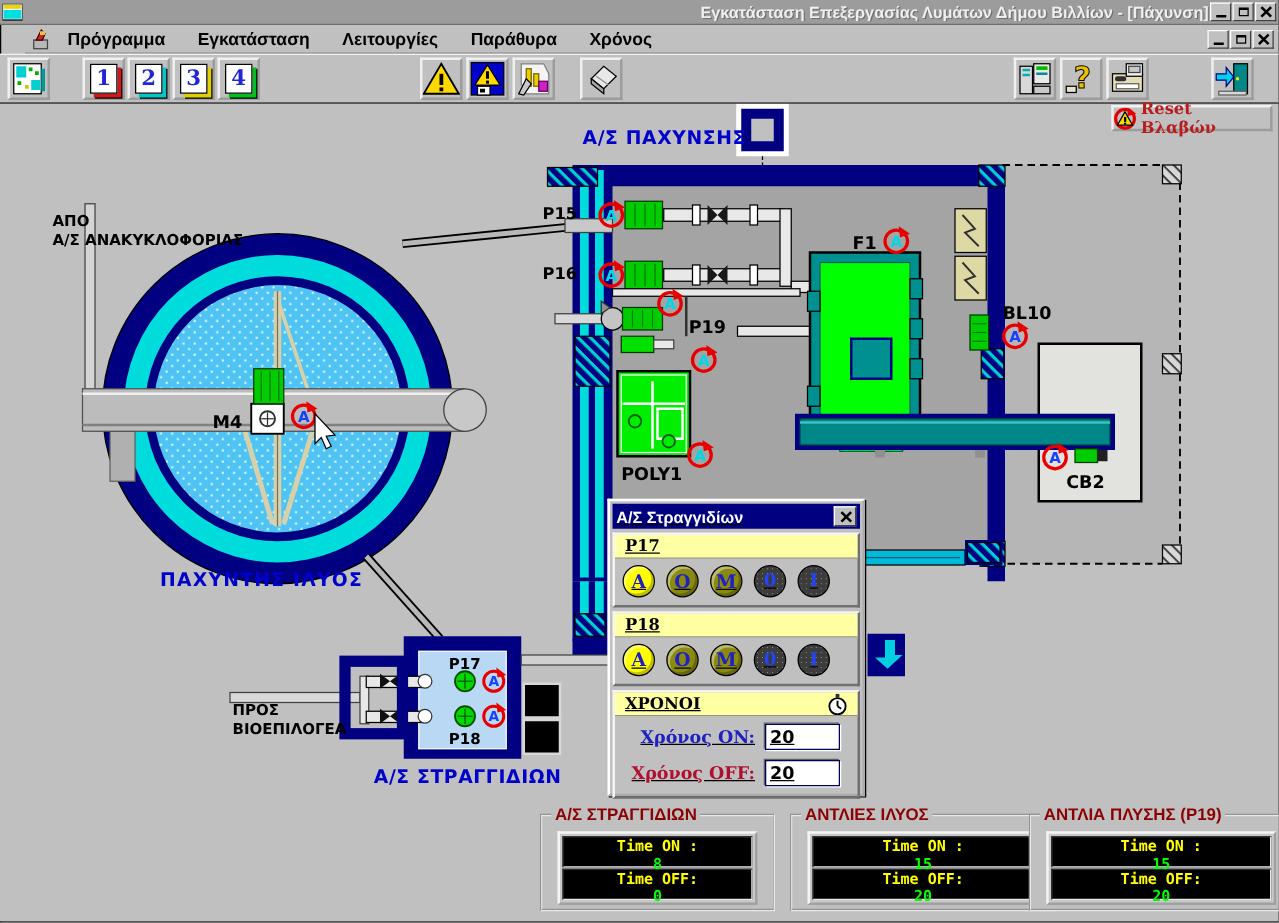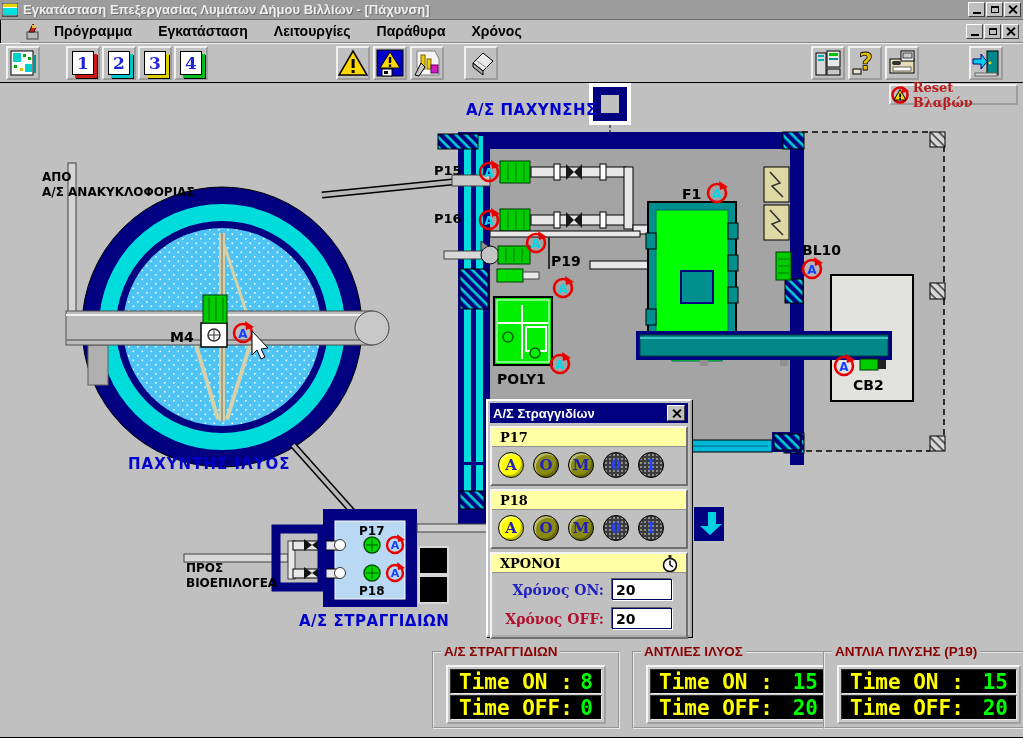--- a/index.html
+++ b/index.html
@@ -3,21 +3,21 @@
 <meta charset="utf-8">
 <style>
   html,body{margin:0;padding:0;background:#808080;}
   *{box-sizing:border-box;}
   .win{width:1023px;height:738px;background:#c0c0c0;position:relative;overflow:hidden;
        font-family:"Liberation Sans","DejaVu Sans",sans-serif;box-shadow:inset 0 0 0 1px #000;}
   
   .titlebar{height:20px;background:#9c9c9c;display:flex;align-items:center;padding:0 2px;
             border-bottom:1px solid #6e6e6e;}
   .titlebar .ttext{color:#efefef;font-weight:bold;font-size:13px;margin-left:5px;white-space:nowrap;
-                   text-shadow:1px 1px 0 #707070;flex:1;overflow:hidden;}
+                   text-shadow:1px 1px 0 #707070;flex:1;overflow:hidden;text-align:right;}
   .winbtn{width:17px;height:15px;background:#c0c0c0;border:1px solid;border-color:#fff #404040 #404040 #fff;
           display:flex;align-items:center;justify-content:center;margin-left:1px;}
   .glyph-min{width:8px;height:2px;background:#000;margin-top:7px;}
   .glyph-max{width:8px;height:7px;border:1px solid #000;border-top-width:2px;}
   .glyph-x{position:relative;width:9px;height:9px;}
   .glyph-x:before,.glyph-x:after{content:"";position:absolute;left:4px;top:-1px;width:2px;height:11px;background:#000;}
   .glyph-x:before{transform:rotate(45deg);} .glyph-x:after{transform:rotate(-45deg);}
   
   .menubar{height:23px;background:#c0c0c0;display:flex;align-items:center;padding:0 4px;
            border-bottom:1px solid #868686;margin-left:20px;}
@@ -32,21 +32,21 @@
               display:flex;align-items:center;justify-content:center;}
   .page-stack span{color:#2026d8;font-weight:bold;font-size:17px;font-family:"DejaVu Serif",serif;}
   
   .main{position:relative;width:1023px;height:654px;background:#c0c0c0;}
   svg text{font-family:"DejaVu Sans",sans-serif;}
   .reset-btn{position:absolute;left:889px;top:1px;width:129px;height:21px;background:#c0c0c0;
              border:2px outset #f0f0f0;display:flex;align-items:center;justify-content:center;gap:4px;}
   .reset-btn span{color:#b91c1c;font-weight:bold;font-size:13px;font-family:"DejaVu Serif",serif;}
   
   .dialog{position:absolute;left:486px;top:316px;width:206px;height:238px;background:#c0c0c0;
-          border:2px outset #fff;box-shadow:1px 1px 0 #000;padding:2px;}
+          border:2px outset #fff;box-shadow:1px 1px 0 #000;padding:2px;text-decoration:underline;}
   .dtitle{height:20px;background:#000080;display:flex;align-items:center;padding:0 3px;}
   .dtitle span{color:#fff;font-weight:bold;font-size:13px;flex:1;}
   .dclose{width:18px;height:16px;background:#c0c0c0;border:1px solid;border-color:#fff #404040 #404040 #fff;
           display:flex;align-items:center;justify-content:center;}
   .dsec{border:2px solid;border-color:#f4f4f4 #707070 #707070 #f4f4f4;margin-top:3px;}
   .dband{height:19px;background:#ffffa4;border-bottom:1px solid #909090;display:flex;align-items:center;padding:0 8px;}
   .dband span{font-family:"DejaVu Serif",serif;font-weight:bold;font-size:13px;color:#000;flex:1;}
   .drow{display:flex;align-items:center;padding:5px 6px 6px;gap:9px;}
   .cbtn{width:26px;height:26px;border-radius:50%;border:1px solid #000;display:flex;align-items:center;
         justify-content:center;font-family:"DejaVu Serif",serif;font-weight:bold;font-size:15px;color:#2020c0;
@@ -62,21 +62,21 @@
   .trow.on label{color:#2020c0;} .trow.off label{color:#b01030;}
   .trow input{width:60px;height:21px;border:1px solid #000060;background:#fff;font:bold 14px "DejaVu Sans",sans-serif;
               padding:0 3px;box-shadow:1px 1px 0 #fff, -1px -1px 0 #606060;}
   
   .gbox{position:absolute;height:78px;border:2px groove #e8e8e8;background:#c0c0c0;}
   .gtitle{position:absolute;top:-9px;left:7px;background:#c0c0c0;padding:0 3px;color:#8b0000;
           font-weight:bold;font-size:13.5px;white-space:nowrap;}
   .lcdwrap{margin:12px 12px 0;border:2px outset #f4f4f4;background:#c8c8c8;padding:2px;}
   .lcd-row{background:#000;height:25px;display:flex;align-items:center;justify-content:space-between;
            padding:0 8px;border:1px solid;border-color:#303030 #e8e8e8 #e8e8e8 #303030;
-           font-family:"DejaVu Sans Mono",monospace;font-weight:bold;font-size:21px;}
+           font-family:"DejaVu Sans Mono",monospace;font-weight:bold;font-size:12px;flex-direction:column;}
   .lcd-row + .lcd-row{margin-top:1px;}
   .lcd-label{color:#ffff00;} .lcd-val{color:#00ff00;}
 </style>
 </head>
 <body>
 
 <div class="win">
 
   <div class="titlebar">
     <svg width="16" height="14">

